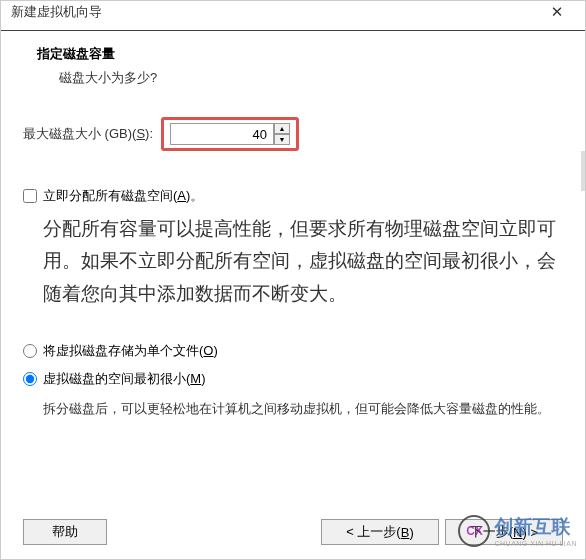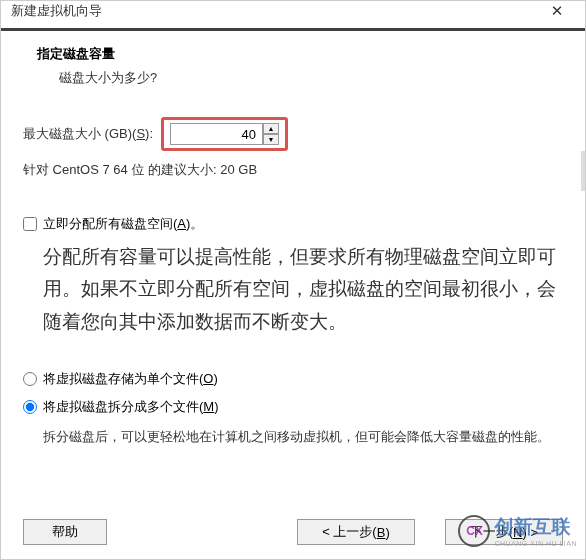--- a/index.html
+++ b/index.html
@@ -1,42 +1,42 @@
 <!DOCTYPE html>
 <html><head>
 <meta charset="utf-8">
 <style>
 * { box-sizing: border-box; margin: 0; padding: 0; }
 body { font-family: "Microsoft YaHei", "SimSun", sans-serif; font-size: 13px; background: #fff; width: 586px; height: 560px; position: relative; overflow: hidden; }
 .dialog { width: 586px; height: 560px; background: #fff; border: 1px solid #ccc; position: relative; }
-.titlebar { display: flex; align-items: center; justify-content: space-between; height: 30px; padding: 0 8px 8px 10px; border-bottom: 3px solid #404040; }
+.titlebar { display: flex; align-items: center; justify-content: space-between; height: 30px; padding: 0 8px 8px 10px; border-bottom: 1px solid #404040; }
 .titlebar-title { font-size: 13px; color: #333; }
 .close-btn { width: 40px; height: 28px; display: flex; align-items: center; justify-content: center; cursor: pointer; font-size: 15px; color: #333; }
 .header-block { padding: 14px 20px 10px 36px; }
 .header-title { font-weight: bold; font-size: 13px; color: #000; }
 .header-sub { font-size: 13px; color: #333; padding-left: 22px; margin-top: 6px; }
 .content { padding: 20px 28px 0 22px; }
 .disk-row { display: flex; align-items: center; margin-bottom: 10px; }
 .disk-label { font-size: 13px; color: #333; }
 .disk-label u { text-decoration: underline; }
 .spin-wrap { border: 3px solid #d9534f; border-radius: 3px; padding: 3px 6px; margin-left: 8px; display: inline-flex; align-items: center; }
-.spin-input { width: 93px; height: 22px; border: 1px solid #999; text-align: right; padding-right: 6px; font-size: 13px; outline: none; }
+.spin-input { width: 104px; height: 22px; border: 1px solid #999; text-align: right; padding-right: 6px; font-size: 13px; outline: none; }
 .spin-btns { display: flex; flex-direction: column; }
 .spin-btn { width: 16px; height: 11px; border: 1px solid #999; background: #f0f0f0; font-size: 7px; line-height: 7px; display: flex; align-items: center; justify-content: center; cursor: pointer; }
 .rec-text { font-size: 13px; color: #333; margin-top: 10px; }
 .checkbox-row { display: flex; align-items: center; margin-top: 36px; }
 .cbx { width: 14px; height: 14px; margin-right: 6px; }
 .cbx-label u { text-decoration: underline; }
 .desc { font-size: 19px; color: #333; line-height: 1.7; padding-left: 20px; margin-top: 8px; }
 .radio-group { margin-top: 32px; }
 .radio-row { display: flex; align-items: center; margin-bottom: 10px; }
 .rdo { width: 14px; height: 14px; margin-right: 6px; }
 .rdo-label u { text-decoration: underline; }
 .desc2 { font-size: 13px; color: #333; line-height: 1.7; padding-left: 20px; margin-top: 6px; }
-.button-bar { position: absolute; bottom: 14px; left: 0; right: 0; display: flex; align-items: center; padding: 0 22px; gap: 24px; }
+.button-bar { position: absolute; bottom: 14px; left: 0; right: 0; display: flex; align-items: center; padding: 0 22px; }
 .btn { height: 26px; padding: 0 24px; border: 1px solid #999; background: #f0f0f0; font-size: 13px; cursor: pointer; display: flex; align-items: center; margin-left: 6px; font-family: inherit; }
 .btn.help { margin-left: 0; padding: 0 28px; }
 .spacer { flex: 1; }
 .btn u { text-decoration: underline; }
 .watermark { position: absolute; right: 8px; bottom: 12px; display: flex; align-items: center; opacity: 0.8; }
 .wm-logo { width: 32px; height: 32px; border: 2px solid #333; border-radius: 50%; display: flex; align-items: center; justify-content: center; font-weight: bold; font-size: 12px; margin-right: 4px; color: #a21caf; }
 .wm-text { font-size: 19px; color: #3a6fb5; font-weight: bold; }
 .wm-sub { font-size: 7px; color: #999; letter-spacing: 0.5px; }
 .side-frag { position: absolute; right: 0; top: 150px; width: 4px; height: 40px; background: #ddd; }
 </style>
@@ -62,41 +62,40 @@
         <span>最大磁盘大小 (GB)(</span><u>S</u><span>):</span>
       </span>
       <span class="spin-wrap">
         <input class="spin-input" type="text" value="40" style="">
         <span class="spin-btns">
           <span class="spin-btn">▲</span>
           <span class="spin-btn">▼</span>
         </span>
       </span>
     </div>
-    <div class="rec-text">针对 CentOS 7 64 位 的建议大小: 20 GB</div>
 
     <div class="checkbox-row">
       <input type="checkbox" class="cbx" style="">
       <span class="cbx-label">
         <span>立即分配所有磁盘空间(</span><u>A</u><span>)。</span>
       </span>
     </div>
     <div class="desc">分配所有容量可以提高性能，但要求所有物理磁盘空间立即可用。如果不立即分配所有空间，虚拟磁盘的空间最初很小，会随着您向其中添加数据而不断变大。</div>
 
     <div class="radio-group">
       <div class="radio-row">
         <input type="radio" name="store" class="rdo" style="">
         <span class="rdo-label">
           <span>将虚拟磁盘存储为单个文件(</span><u>O</u><span>)</span>
         </span>
       </div>
       <div class="radio-row">
         <input type="radio" name="store" class="rdo" checked="" style="">
         <span class="rdo-label">
-          <span>将虚拟磁盘拆分成多个文件(</span><u>M</u><span>)</span>
+          <span>虚拟磁盘的空间最初很小(</span><u>M</u><span>)</span>
         </span>
       </div>
       <div class="desc2">拆分磁盘后，可以更轻松地在计算机之间移动虚拟机，但可能会降低大容量磁盘的性能。</div>
     </div>
   </div>
 
   <div class="button-bar">
     <button class="btn help">帮助</button>
     <div class="spacer"></div>
     <button class="btn">

